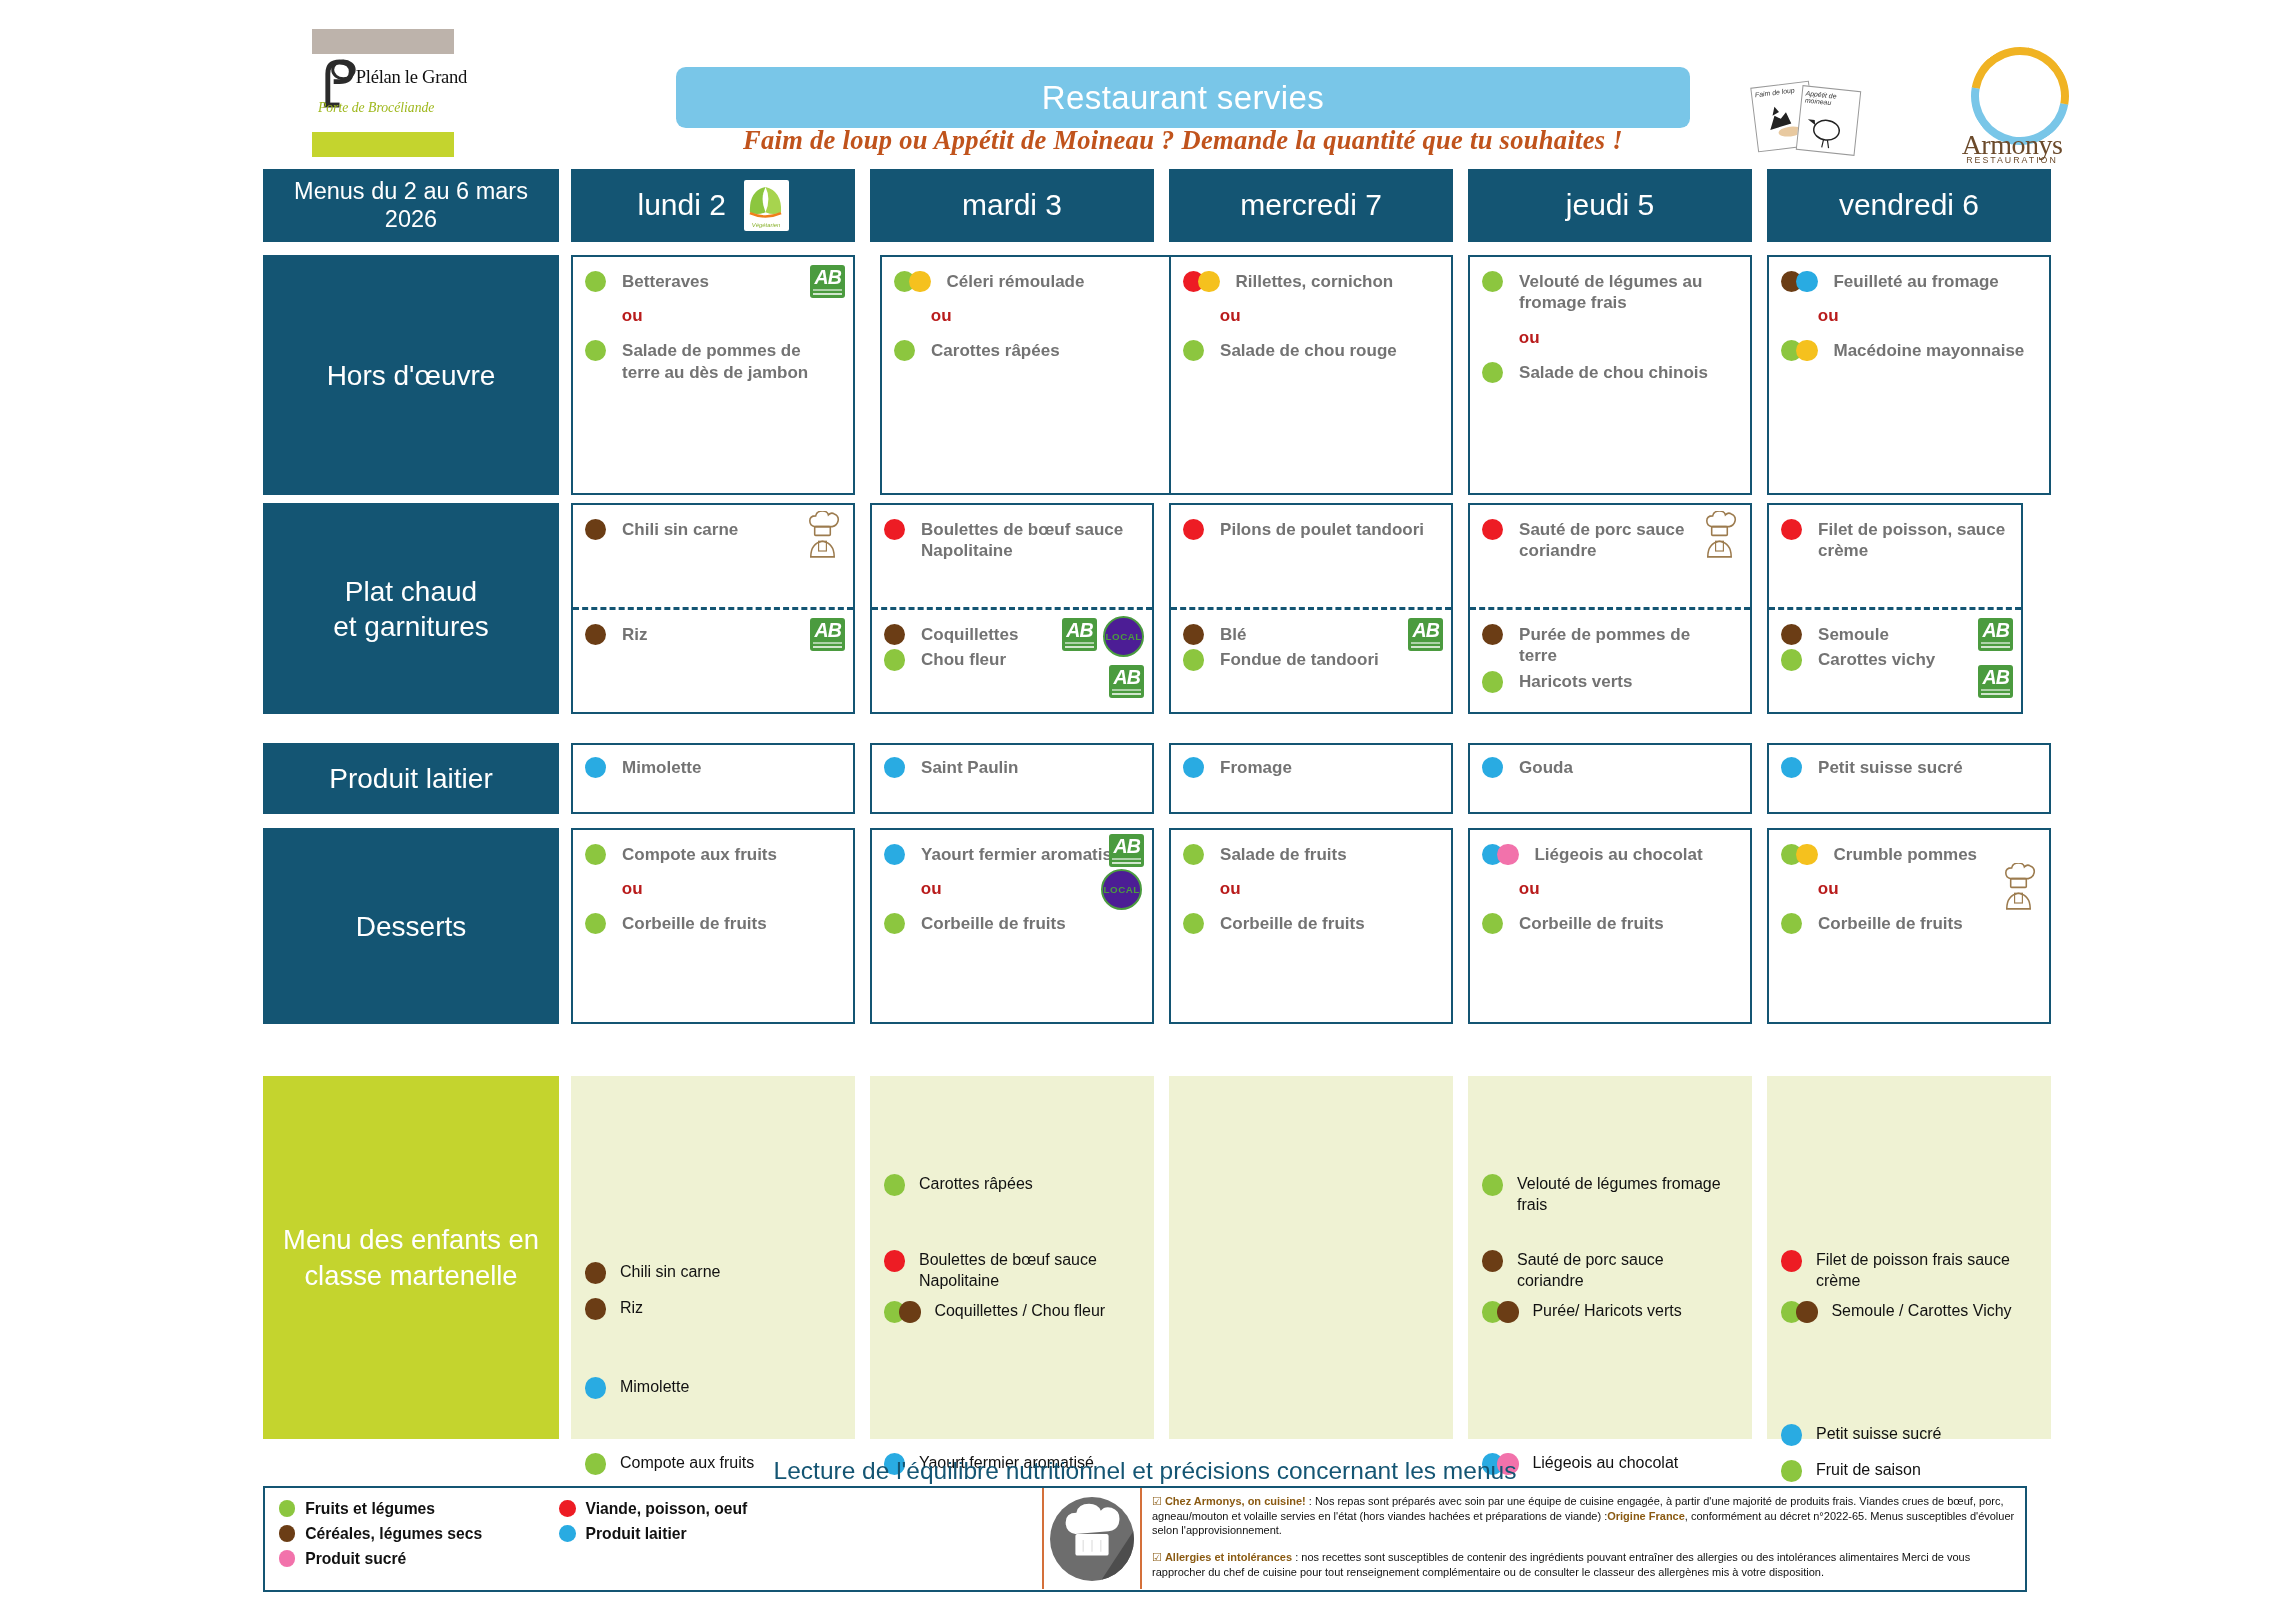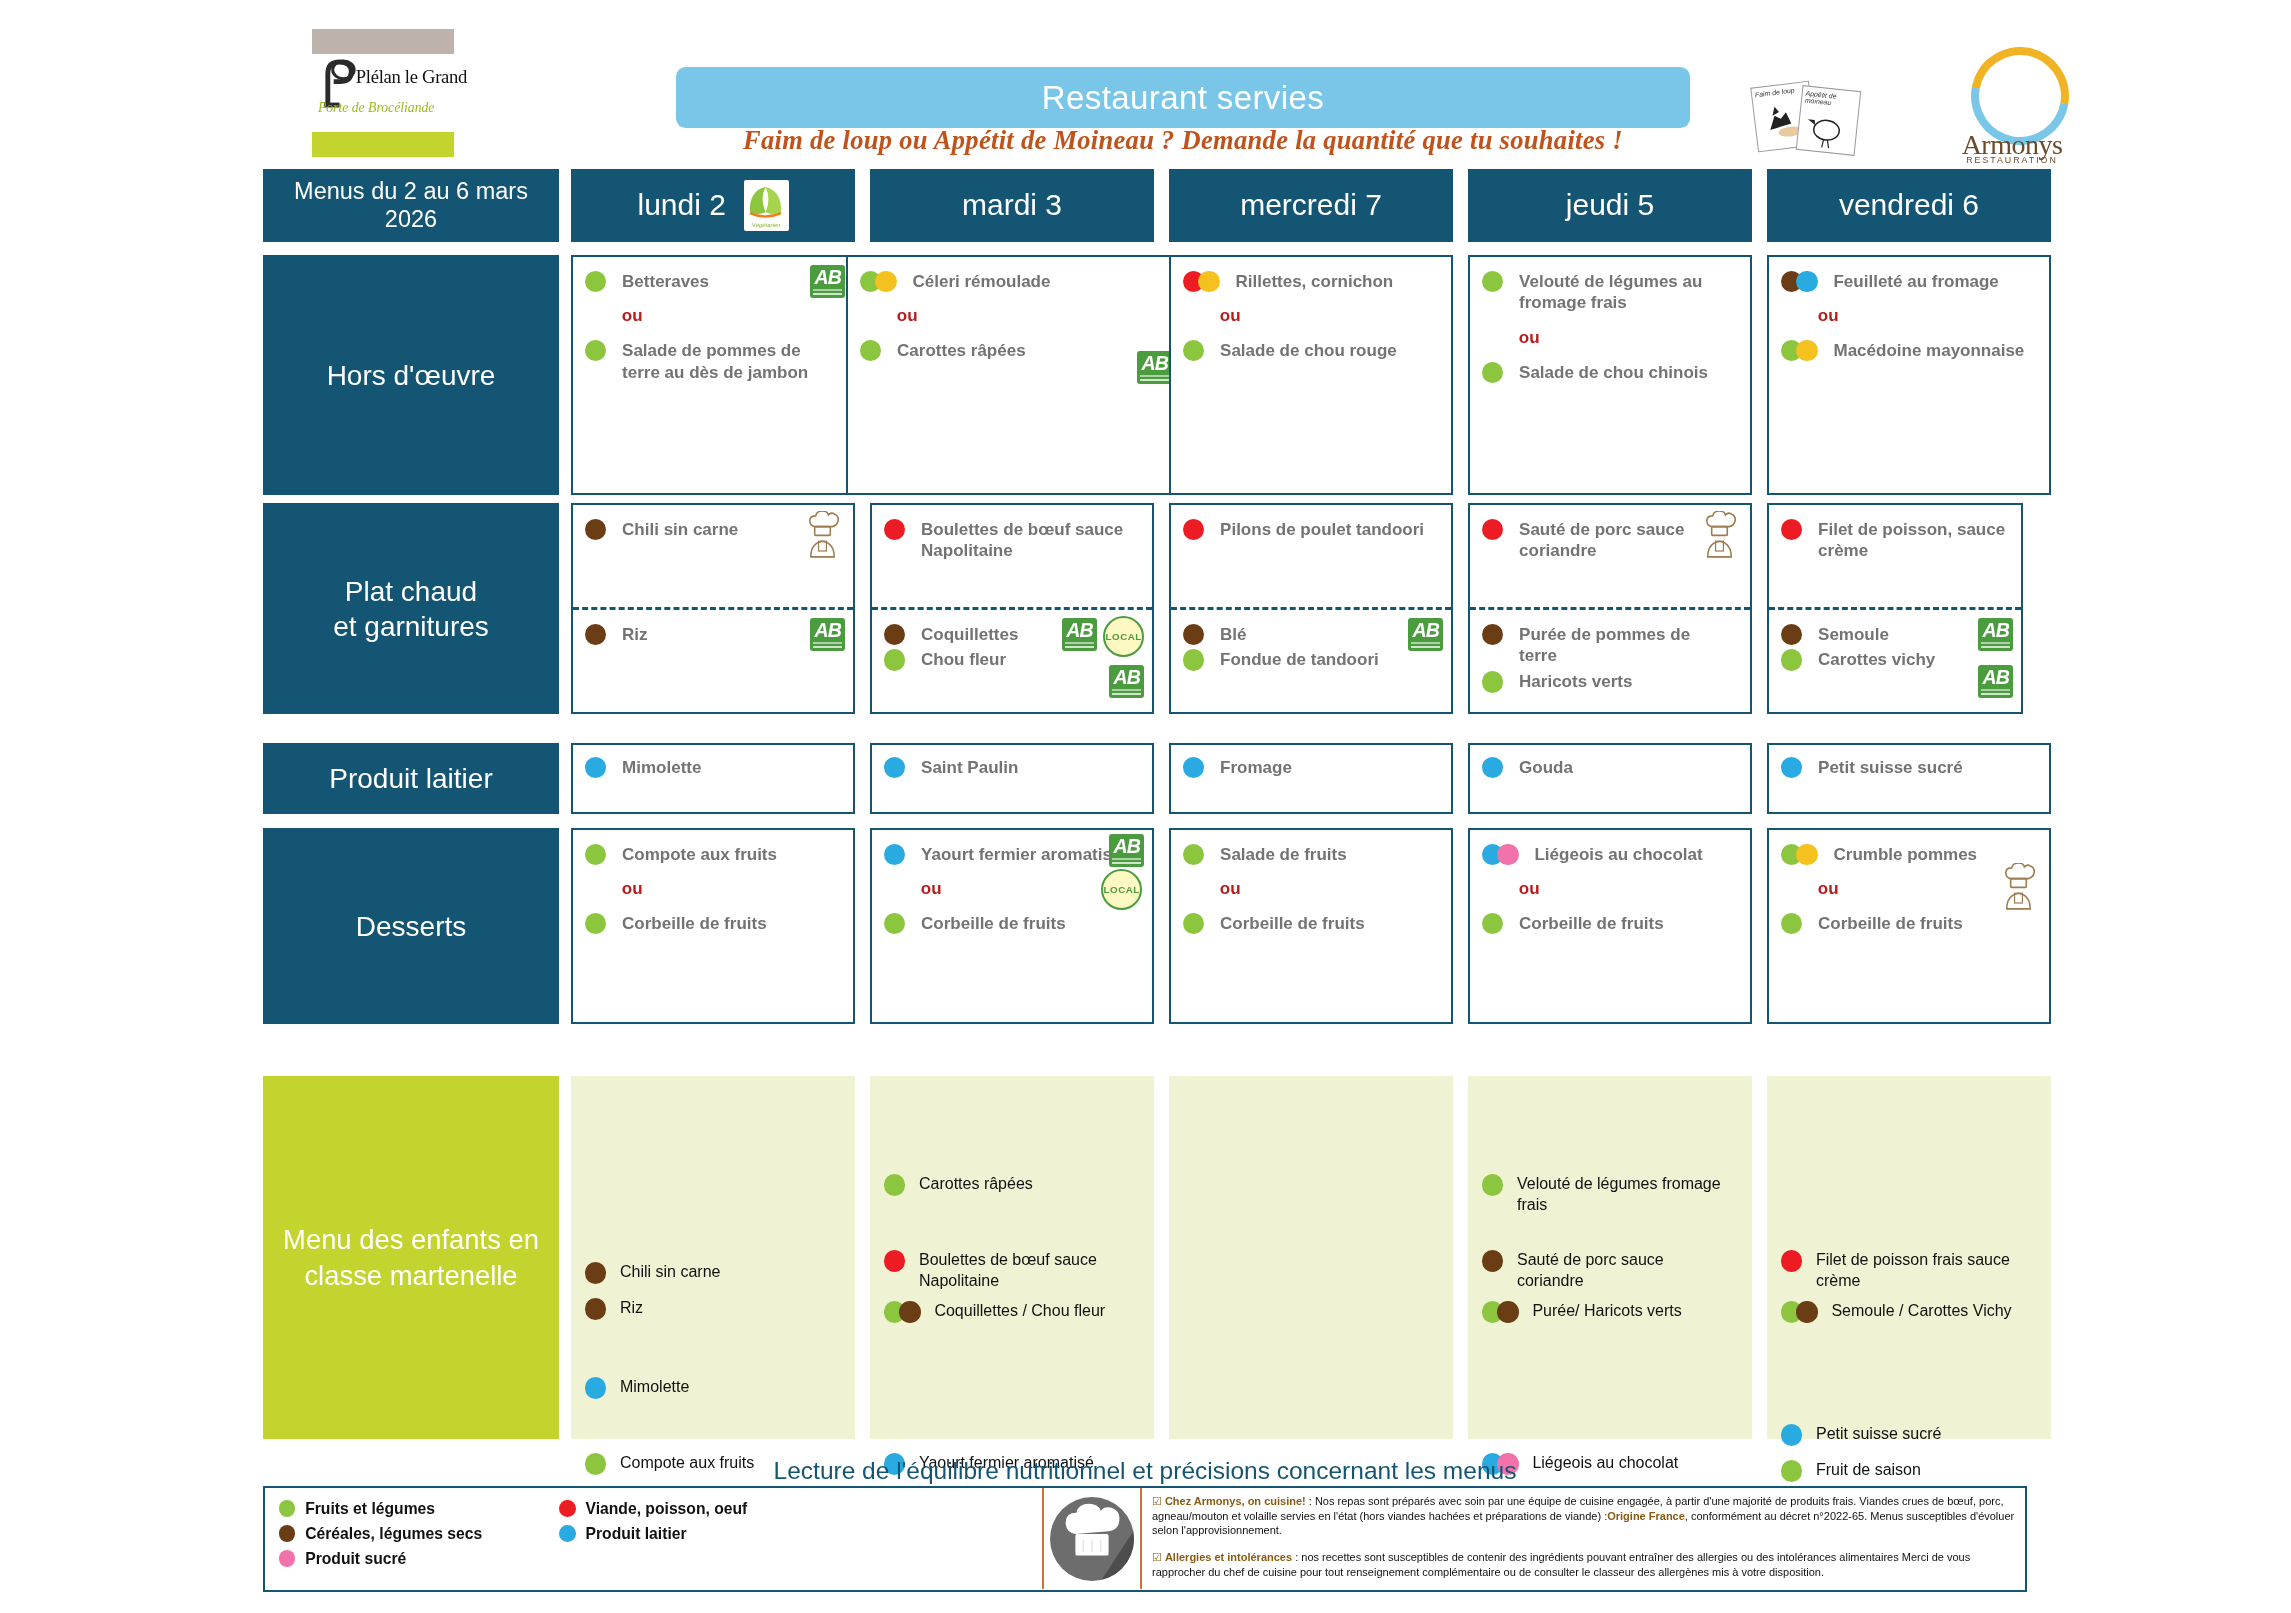--- a/index.html
+++ b/index.html
@@ -95,21 +95,21 @@
   .item{display:flex;align-items:flex-start;gap:15.7px;margin-bottom:3.9px;position:relative;}
   .item .txt{font-size:17px;font-weight:bold;color:#737373;line-height:1.28;max-width:211px;}
   .ou{font-size:17px;font-weight:bold;color:#b91c1c;margin:13.7px 0 13.7px 37px;}
 
   .badge-ab{position:absolute;width:35px;height:33px;background:#4b9b3f;border-radius:2.9px;}
   .badge-ab .ab{position:absolute;left:0;top:1px;width:35px;text-align:center;color:#fff;
       font-size:19.6px;font-weight:bold;font-style:italic;letter-spacing:-1px;}
   .badge-ab .abline{position:absolute;left:2.9px;bottom:2.9px;width:29px;height:2px;background:rgba(255,255,255,.75);}
   .badge-ab .abline2{position:absolute;left:2.9px;bottom:6.9px;width:29px;height:2px;background:rgba(255,255,255,.55);}
   .badge-local{position:absolute;width:37px;height:37px;border-radius:50%;border:2.5px solid #4b9b3f;
-      background:#fef9c3;color:#4b9b3f;font-size:9.8px;font-weight:bold;letter-spacing:0.5px;
+      background:#4c1d95;color:#4b9b3f;font-size:9.8px;font-weight:bold;letter-spacing:0.5px;
       display:flex;align-items:center;justify-content:center;}
   .badge-chef{position:absolute;width:41px;height:47px;}
 
   
   #mat-label{
     left:263px;top:1076px;width:296px;height:363px;background:#c4d42e;color:#fff;
     display:flex;align-items:center;justify-content:center;text-align:center;
     font-size:27.4px;line-height:1.3;
   }
   .mat-cell{position:absolute;top:1076px;height:363px;background:#eff2d3;box-sizing:border-box;padding:9.8px 13.7px;}
@@ -223,21 +223,21 @@
         <span class="ab">AB</span>
         <span class="abline2"></span>
         <span class="abline"></span>
       </span>
       <div class="ou">ou</div>
       <div class="item">
         <span class="dot dot-single" style="background:#8cc63f"></span>
         <span class="txt">Salade de pommes de terre au dès de jambon</span>
       </div>
     </div>
-    <div class="cell hors" style="left:846px;width:336px">
+    <div class="cell hors" style="left:880px;width:336px">
       <div class="item">
         <span class="dot-pair">
           <span style="background:#8cc63f"></span>
           <span style="background:#f5c11e"></span>
         </span>
         <span class="txt">Céleri rémoulade</span>
       </div>
       <div class="ou">ou</div>
       <div class="item">
         <span class="dot dot-single" style="background:#8cc63f"></span>

